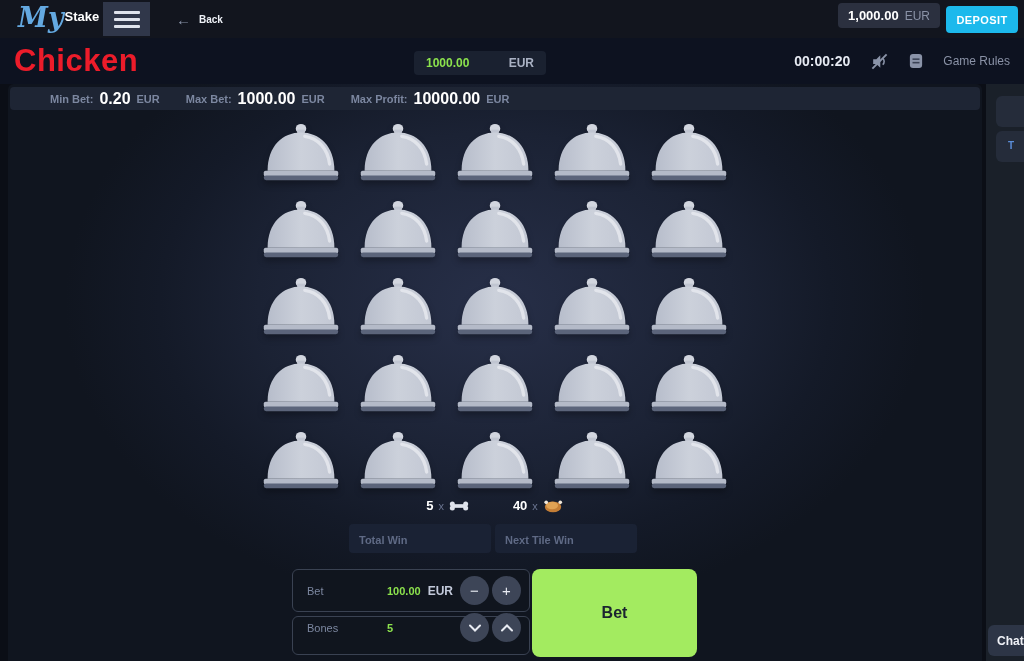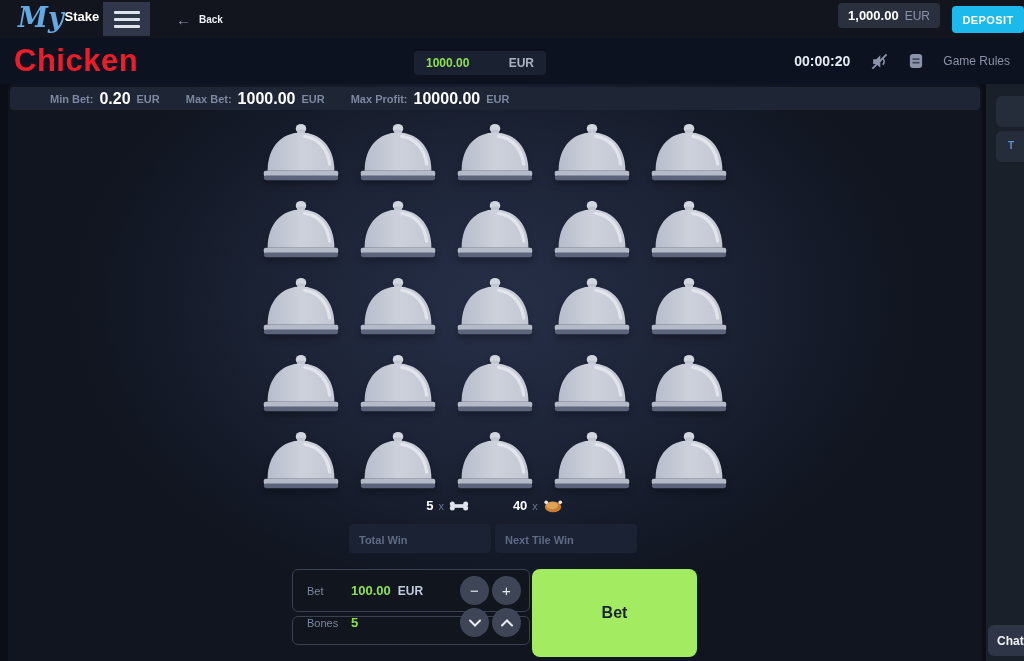--- a/index.html
+++ b/index.html
@@ -13,21 +13,21 @@
   .logo-my { font-family:"DejaVu Serif", serif; font-style:italic; font-weight:bold; font-size:27px; color:#64a9e1; line-height:30px; }
   .logo-stake { font-size:13px; font-weight:bold; color:#ffffff; margin-left:1px; margin-top:6px; }
   .hamburger { position:absolute; left:103px; top:2px; width:47px; height:34px; background:#30374a; display:flex; flex-direction:column; justify-content:center; align-items:center; gap:4px; cursor:pointer; }
   .hamburger span { display:block; width:26px; height:3px; background:#dfe3ec; border-radius:1px; }
   .back { position:absolute; left:176px; top:0; height:38px; display:flex; align-items:center; gap:8px; cursor:pointer; }
   .back-arrow { color:#8a93a8; font-size:15px; }
   .back-label { color:#eef1f7; font-size:10px; font-weight:bold; }
   .balance-chip { position:absolute; right:84px; top:3px; height:25px; background:#2b303f; border-radius:4px; display:flex; align-items:center; padding:0 10px; gap:6px; cursor:pointer; }
   .balance-amount { color:#ffffff; font-weight:bold; font-size:13px; }
   .balance-currency { color:#8a92a6; font-size:12px; }
-  .deposit-btn { position:absolute; right:0; top:6px; width:72px; height:27px; background:#1cb9ec; border:none; border-radius:4px; color:#ffffff; font-weight:bold; font-size:11px; letter-spacing:.4px; cursor:pointer; font-family:"Liberation Sans",sans-serif;margin-left:29px; }
+  .deposit-btn { position:absolute; right:6px; top:6px; width:72px; height:27px; background:#1cb9ec; border:none; border-radius:4px; color:#ffffff; font-weight:bold; font-size:11px; letter-spacing:.4px; cursor:pointer; font-family:"Liberation Sans",sans-serif;margin-left:29px; }
 
   
   .game-header { position:absolute; left:0; top:38px; width:1024px; height:46px; background:#0d1220; }
   .game-title { position:absolute; left:14px; top:5px; font-size:31px; font-weight:800; color:#ec1c2a; letter-spacing:.5px; }
   .bet-display { position:absolute; left:414px; top:13px; width:132px; height:24px; background:#1a2130; border-radius:4px; display:flex; align-items:center; justify-content:space-between; padding:0 12px; cursor:text; }
   .bet-display-amount { color:#8ce24d; font-weight:bold; font-size:12px; }
   .bet-display-currency { color:#aab2c4; font-size:12px; font-weight:bold; }
   .header-right { position:absolute; right:14px; top:0; height:46px; display:flex; align-items:center; gap:20px; }
   .timer { color:#e6eaf2; font-size:14px; font-weight:bold; }
   .icon-btn { display:flex; align-items:center; cursor:pointer; }
@@ -53,23 +53,23 @@
   .counter-num { color:#ffffff; font-size:13px; font-weight:bold; }
   .counter-x { color:#6a7490; font-size:11px; }
 
   
   .win-fields { position:absolute; left:341px; top:440px; display:flex; gap:4px; }
   .win-field { width:142px; height:29px; background:#1a2234; border-radius:4px; padding:6px 0 0 10px; }
   .win-field-label { color:#5f6a85; font-size:11px; font-weight:bold; }
 
   
   .controls-bet { position:absolute; left:284px; top:485px; width:238px; height:43px; background:#10151e; border:1px solid #3a4252; border-radius:6px; display:flex; align-items:center; padding:0 8px 0 14px; }
-  .controls-bones { position:absolute; left:284px; top:532px; width:238px; height:29px; background:#10151e; border:1px solid #3a4252; border-radius:6px; display:flex; align-items:center; padding:0 8px 16px 14px; }
+  .controls-bones { position:absolute; left:284px; top:532px; width:238px; height:39px; background:#10151e; border:1px solid #3a4252; border-radius:6px; display:flex; align-items:center; padding:0 8px 16px 14px; }
   .ctrl-label { color:#7c87a0; font-size:11px; width:44px; }
-  .ctrl-amount { color:#8ce24d; font-size:13px; font-weight:bold; }
+  .ctrl-amount { color:#8ce24d; font-size:11px; font-weight:bold;margin-left:36px; }
   .ctrl-currency { color:#c3cadb; font-size:12px; font-weight:bold; margin-left:7px; }
   .ctrl-buttons { margin-left:auto; display:flex; gap:3px; }
   .circle-btn { width:29px; height:29px; border-radius:50%; background:#3d4557; border:none; color:#e8ebf2; font-size:15px; display:flex; align-items:center; justify-content:center; cursor:pointer; }
   .bet-button { position:absolute; left:524px; top:485px; width:165px; height:88px; background:#a3eb60; border:none; border-radius:8px; color:#1b2430; font-size:16px; font-weight:bold; cursor:pointer; font-family:"Liberation Sans",sans-serif; }
 
   
   .right-rail { position:absolute; left:986px; top:84px; width:38px; height:577px; background:#1a2029; }
   .rail-btn { position:absolute; left:10px; width:40px; height:31px; background:#252c3a; border-radius:6px; cursor:pointer; }
   .rail-btn-1 { top:12px; }
   .rail-btn-2 { top:47px; }

